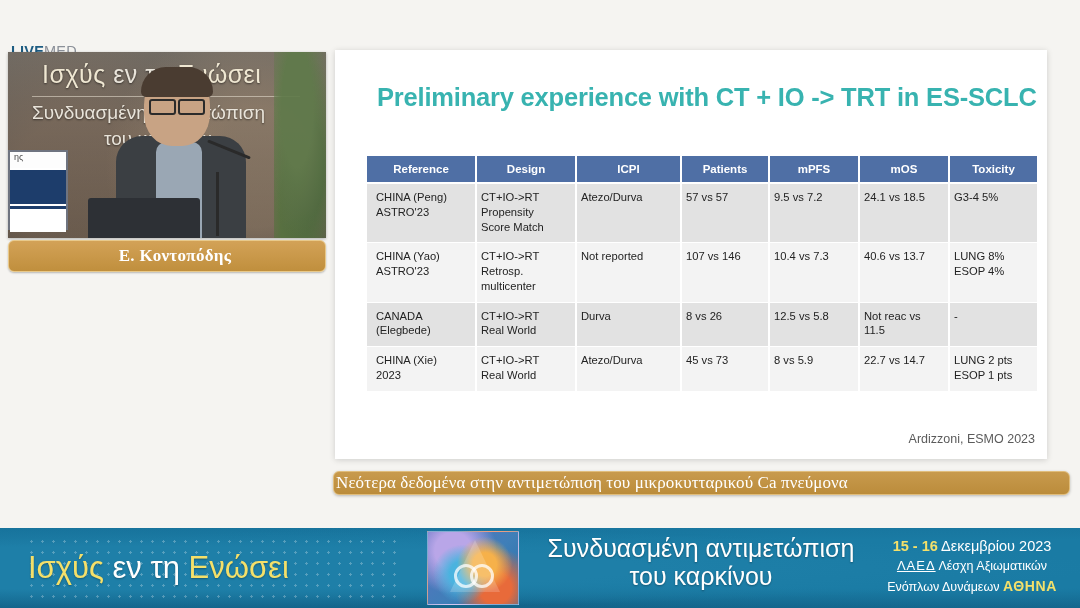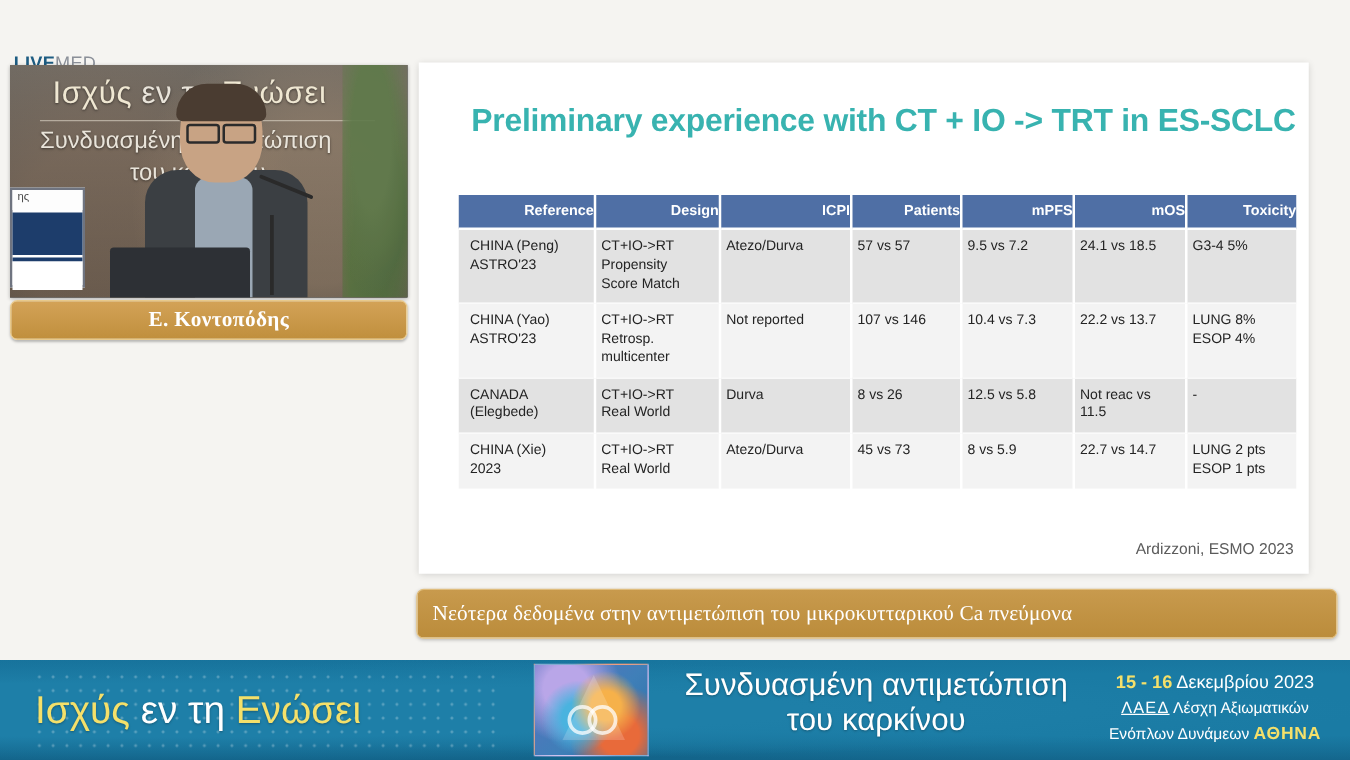--- a/index.html
+++ b/index.html
@@ -86,44 +86,44 @@
   .slide { position: absolute; left: 335px; top: 50px; width: 712px; height: 409px;
            background: #ffffff; box-shadow: 0 1px 6px rgba(0,0,0,.16); }
   .slide-title { position: absolute; left: 42px; top: 33px;
                  color: #38b3b0; font-size: 25.5px; font-weight: bold;
                  letter-spacing: -.2px; white-space: nowrap; }
 
   
   table.data { position: absolute; left: 32px; top: 106px; width: 670px;
                border-collapse: collapse; table-layout: fixed; }
   table.data th { background: #4f6fa5; color: #ffffff; font-size: 11.5px;
-                  font-weight: bold; text-align: right; height: 27px;
+                  font-weight: bold; text-align: center; height: 27px;
                   border-right: 2px solid #ffffff; border-bottom: 2px solid #ffffff; }
   table.data th:last-child { border-right: none; }
   table.data td { font-size: 11.2px; color: #232323; text-align: left;
                   vertical-align: top; padding: 6px 4px 8px; line-height: 1.32;
                   border-right: 2px solid #ffffff; border-bottom: 1px solid #ffffff; }
   table.data td:last-child { border-right: none; }
   table.data td.ref { text-align: left; padding-left: 9px; }
   table.data tr.alt td { background: #e2e2e2; }
   table.data tr.norm td { background: #f3f3f3; }
   col.c-ref { width: 109px; } col.c-des { width: 100px; }
   col.c-icp { width: 105px; } col.c-pat { width: 88px; }
   col.c-pfs { width: 90px; }  col.c-os  { width: 90px; }
   col.c-tox { width: 88px; }
 
   .credit { position: absolute; right: 12px; top: 382px; font-size: 12.5px;
             color: #5b5b5b; }
 
   
   .title-banner {
-    position: absolute; left: 333px; top: 471px; width: 737px; height: 40px;
+    position: absolute; left: 333px; top: 471px; width: 737px; height: 24px;
     background: linear-gradient(180deg,#c89a4d 0%,#bb8c3b 100%);
     border: 1px solid #e0bd7c; border-radius: 6px;
-    display: flex; align-items: center; padding-left: 12px;
+    display: flex; align-items: center; padding-left: 2px;
     color: #ffffff; font-family: "Liberation Serif", serif;
     font-size: 17px; letter-spacing: .1px;
     box-shadow: 0 1px 3px rgba(0,0,0,.25);
   }
 
   
   .footer { position: absolute; left: 0; top: 528px; width: 1080px; height: 80px;
             background:
               radial-gradient(ellipse at 12% 50%, #1e7fa8 0 38%, rgba(0,0,0,0) 72%),
               radial-gradient(ellipse at 88% 45%, #1a7ba4 0 40%, rgba(0,0,0,0) 74%),
@@ -234,21 +234,21 @@
           <td>9.5 vs 7.2</td>
           <td>24.1 vs 18.5</td>
           <td>G3-4 5%</td>
         </tr>
         <tr class="norm">
           <td class="ref">CHINA (Yao)<br>ASTRO'23</td>
           <td>CT+IO-&gt;RT<br>Retrosp.<br>multicenter</td>
           <td>Not reported</td>
           <td>107 vs 146</td>
           <td>10.4 vs 7.3</td>
-          <td>22.2 vs 13.7</td>
+          <td>40.6 vs 13.7</td>
           <td>LUNG 8%<br>ESOP 4%</td>
         </tr>
         <tr class="alt">
           <td class="ref">CANADA<br>(Elegbede)</td>
           <td>CT+IO-&gt;RT<br>Real World</td>
           <td>Durva</td>
           <td>8 vs 26</td>
           <td>12.5 vs 5.8</td>
           <td>Not reac vs<br>11.5</td>
           <td>-</td>

